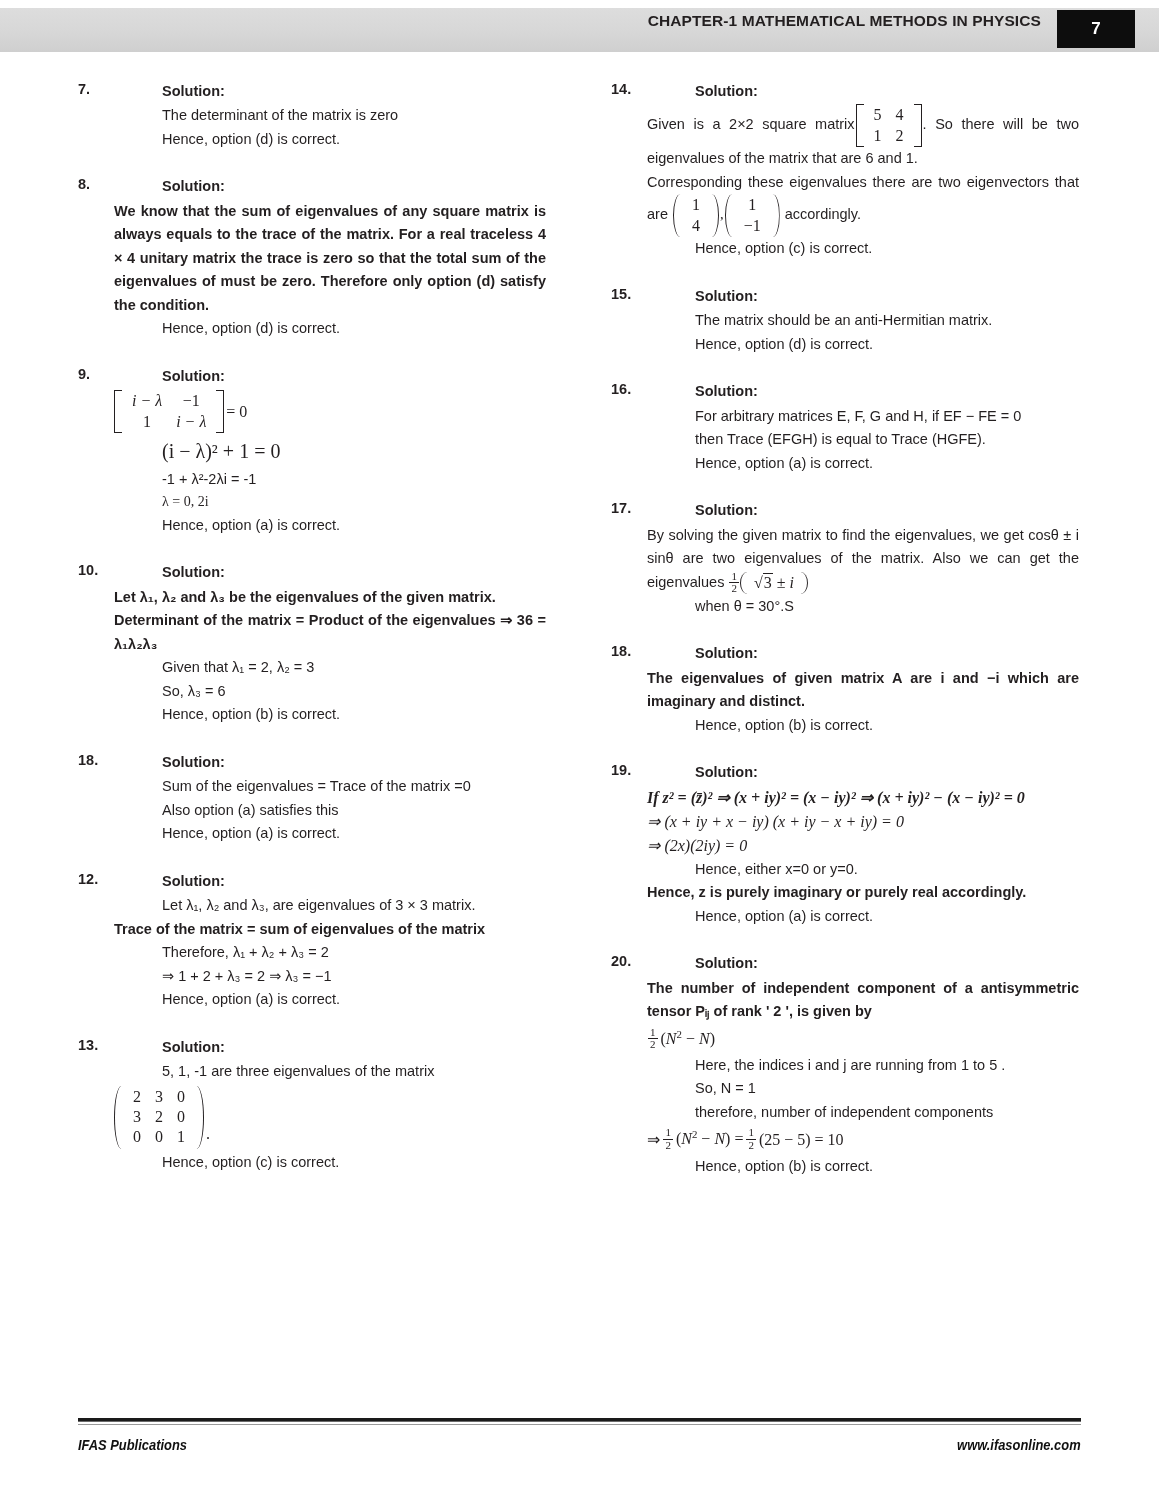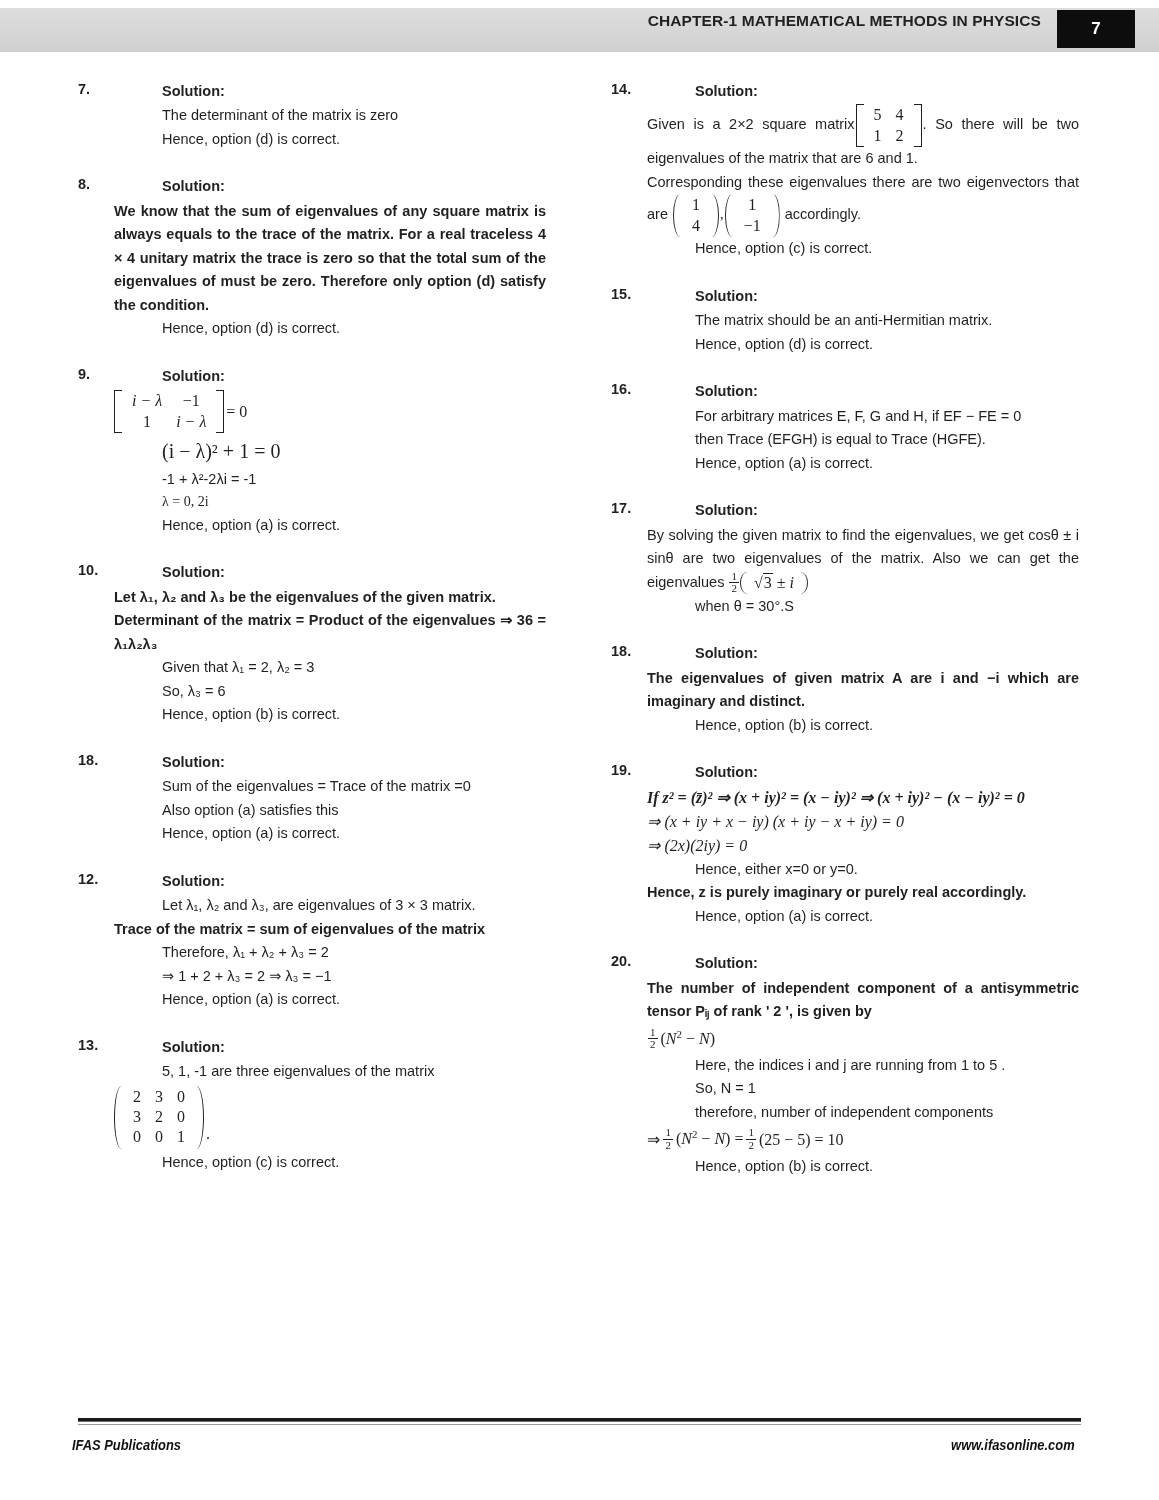--- a/index.html
+++ b/index.html
@@ -108,21 +108,21 @@
     position:absolute; left:78px; top:1418px; width:1003px; height:0;
     border-top:3px solid #1a1a1a;
     border-bottom:1.2px solid #6b6b6b;
     box-sizing:content-box;
   }
   .footer-rule2 {
     position:absolute; left:78px; top:1424px; width:1003px;
     border-top:1.2px solid #9a9a9a;
   }
   .footer {
-    position:absolute; left:72px; top:1436px; width:1003px;
+    position:absolute; left:78px; top:1436px; width:1003px;
     display:flex; justify-content:space-between; align-items:baseline;
   }
   .footer span {
     font-family:"Liberation Sans", sans-serif;
     font-weight:bold; font-style:italic; font-size:15px;
     transform:scaleX(0.86); transform-origin:left center;
     white-space:nowrap; color:#111;
   }
   .footer .right { transform-origin:right center; }
 </style>

